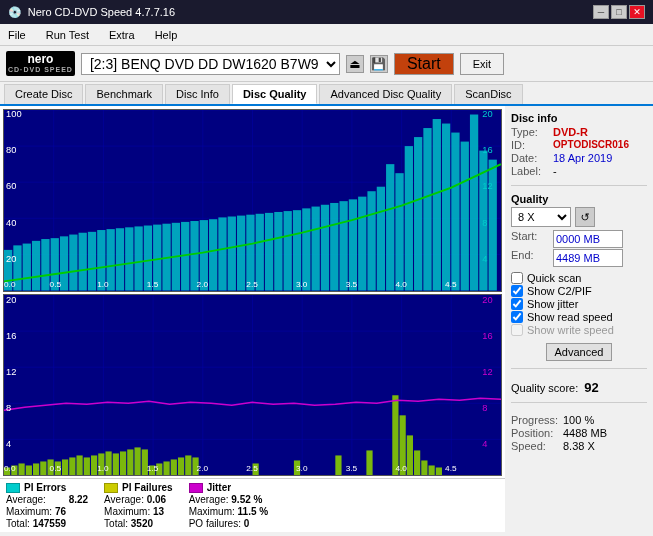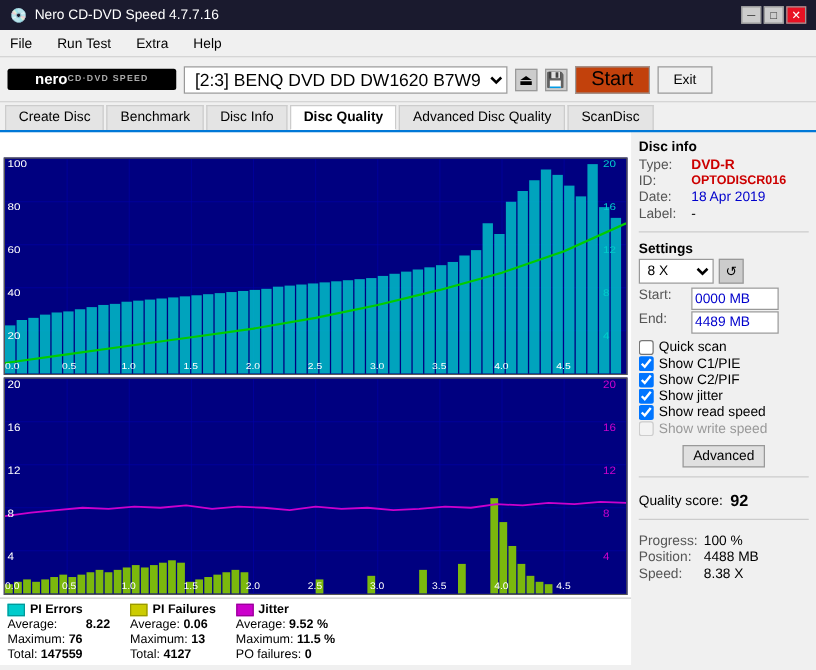--- a/index.html
+++ b/index.html
@@ -10,21 +10,21 @@
     .title-bar-left { display: flex; align-items: center; gap: 6px; font-size: 11px; }
     .title-bar-controls { display: flex; gap: 2px; }
     .title-btn { width: 16px; height: 14px; background: #ccc; border: 1px solid #999; font-size: 9px; display: flex; align-items: center; justify-content: center; cursor: pointer; color: #333; }
 
     
     .menu-bar { background: #f0f0f0; border-bottom: 1px solid #ccc; display: flex; align-items: center; padding: 2px 4px; height: 22px; gap: 12px; }
     .menu-item { font-size: 11px; cursor: pointer; padding: 2px 4px; }
 
     
     .toolbar { background: #f0f0f0; border-bottom: 1px solid #ccc; display: flex; align-items: center; padding: 3px 6px; height: 36px; gap: 6px; }
-    .nero-logo { background: #000; color: white; padding: 2px 22px; font-size: 10px; font-weight: bold; border-radius: 2px; display: flex; flex-direction: row; align-items: center; line-height: 1.1; }
+    .nero-logo { background: #000; color: white; padding: 2px 2px; font-size: 10px; font-weight: bold; border-radius: 2px; display: flex; flex-direction: column; align-items: center; line-height: 1.1; }
     .nero-logo .nero-text { font-size: 12px; font-weight: bold; }
     .nero-logo .cd-text { font-size: 7px; color: #aaa; letter-spacing: 1px; }
     .drive-select { height: 22px; font-size: 14px; border: 1px solid #999; background: white; padding: 0 4px; min-width: 200px; }
     .toolbar-icon { width: 18px; height: 18px; background: #ccc; border: 1px solid #999; display: flex; align-items: center; justify-content: center; font-size: 12px; cursor: pointer; }
     .start-btn { background: #c2410c; border: 1px solid #999; height: 22px; padding: 0 12px; cursor: pointer; font-size: 16px; }
     .exit-btn { background: #f0f0f0; border: 1px solid #999; height: 22px; padding: 0 12px; cursor: pointer; font-size: 11px; }
 
     
     .tabs { display: flex; background: #f0f0f0; border-bottom: 2px solid #0078d7; padding: 2px 4px 0; gap: 2px; }
     .tab { padding: 3px 10px; border: 1px solid #ccc; border-bottom: none; background: #e4e4e4; cursor: pointer; font-size: 11px; }
@@ -108,21 +108,21 @@
   <div class="tab">Disc Info</div>
   <div class="tab active">Disc Quality</div>
   <div class="tab">Advanced Disc Quality</div>
   <div class="tab">ScanDisc</div>
 </div>
 
 <div class="main-content">
 
   <div style="flex:1; display:flex; flex-direction:column; background:white;">
 
-    <div style="flex:1; position:relative; background:#000080; border:1px solid #555; margin:20px 3px 1px 3px; overflow:hidden;">
+    <div style="flex:1; position:relative; background:#000080; border:1px solid #555; margin:3px 3px 1px 3px; overflow:hidden;">
       <svg width="100%" height="100%" viewBox="0 0 480 200" preserveAspectRatio="none" style="position:absolute;top:0;left:0;">
 
         <line x1="0" y1="0" x2="0" y2="200" stroke="#0000aa" stroke-width="0.5"></line>
         <line x1="48" y1="0" x2="48" y2="200" stroke="#0000aa" stroke-width="0.5"></line>
         <line x1="96" y1="0" x2="96" y2="200" stroke="#0000aa" stroke-width="0.5"></line>
         <line x1="144" y1="0" x2="144" y2="200" stroke="#0000aa" stroke-width="0.5"></line>
         <line x1="192" y1="0" x2="192" y2="200" stroke="#0000aa" stroke-width="0.5"></line>
         <line x1="240" y1="0" x2="240" y2="200" stroke="#0000aa" stroke-width="0.5"></line>
         <line x1="288" y1="0" x2="288" y2="200" stroke="#0000aa" stroke-width="0.5"></line>
         <line x1="336" y1="0" x2="336" y2="200" stroke="#0000aa" stroke-width="0.5"></line>
@@ -337,21 +337,21 @@
         <div class="legend-stat">
           <span>Average:</span>
           <span style="font-weight:bold;">0.06</span>
         </div>
         <div class="legend-stat">
           <span>Maximum:</span>
           <span style="font-weight:bold;">13</span>
         </div>
         <div class="legend-stat">
           <span>Total:</span>
-          <span style="font-weight:bold;">4127</span>
+          <span style="font-weight:bold;">3520</span>
         </div>
       </div>
 
       <div class="legend-group">
         <div class="legend-item">
           <span class="legend-color" style="background:#cc00cc;border:1px solid #990099;"></span>
           <span style="font-weight:bold;font-size:10px;">Jitter</span>
         </div>
         <div class="legend-stat">
           <span>Average:</span>
@@ -387,21 +387,21 @@
       </div>
       <div class="info-row">
         <span class="info-label">Label:</span>
         <span class="info-value-black">-</span>
       </div>
     </div>
 
     <div class="divider"></div>
 
     <div>
-      <div class="panel-section-title">Settings</div>
+      <div class="panel-section-title">Quality</div>
       <div class="settings-row">
         <select class="speed-select">
           <option>8 X</option>
         </select>
         <div class="toolbar-icon" style="width:20px;height:20px;font-size:11px;">↺</div>
       </div>
       <div class="info-row">
         <span class="info-label">Start:</span>
         <input class="mb-input" type="text" value="0000 MB" style="">
       </div>
@@ -411,24 +411,20 @@
       </div>
     </div>
 
     <div>
       <div class="checkbox-row">
         <input type="checkbox" style="">
         <label>Quick scan</label>
       </div>
       <div class="checkbox-row">
         <input type="checkbox" checked="" style="">
-        <label>Show C1/PIE</label>
-      </div>
-      <div class="checkbox-row">
-        <input type="checkbox" checked="" style="">
         <label>Show C2/PIF</label>
       </div>
       <div class="checkbox-row">
         <input type="checkbox" checked="" style="">
         <label>Show jitter</label>
       </div>
       <div class="checkbox-row">
         <input type="checkbox" checked="" style="">
         <label>Show read speed</label>
       </div>

